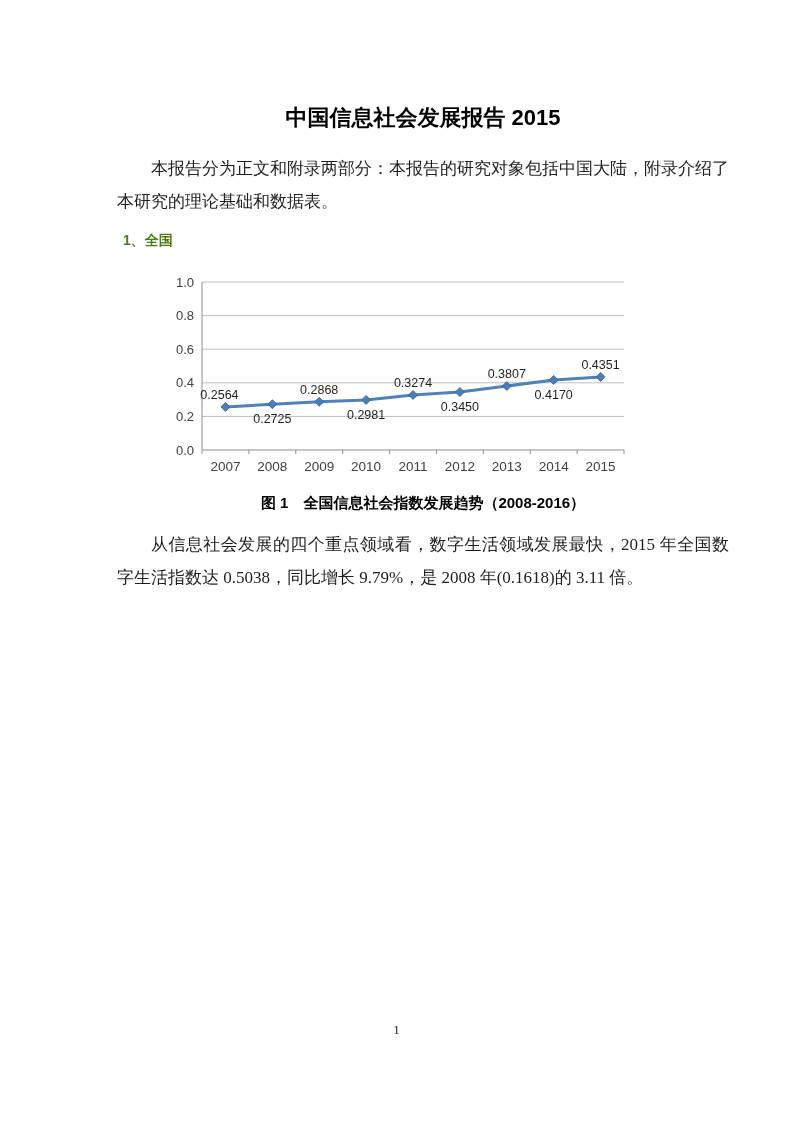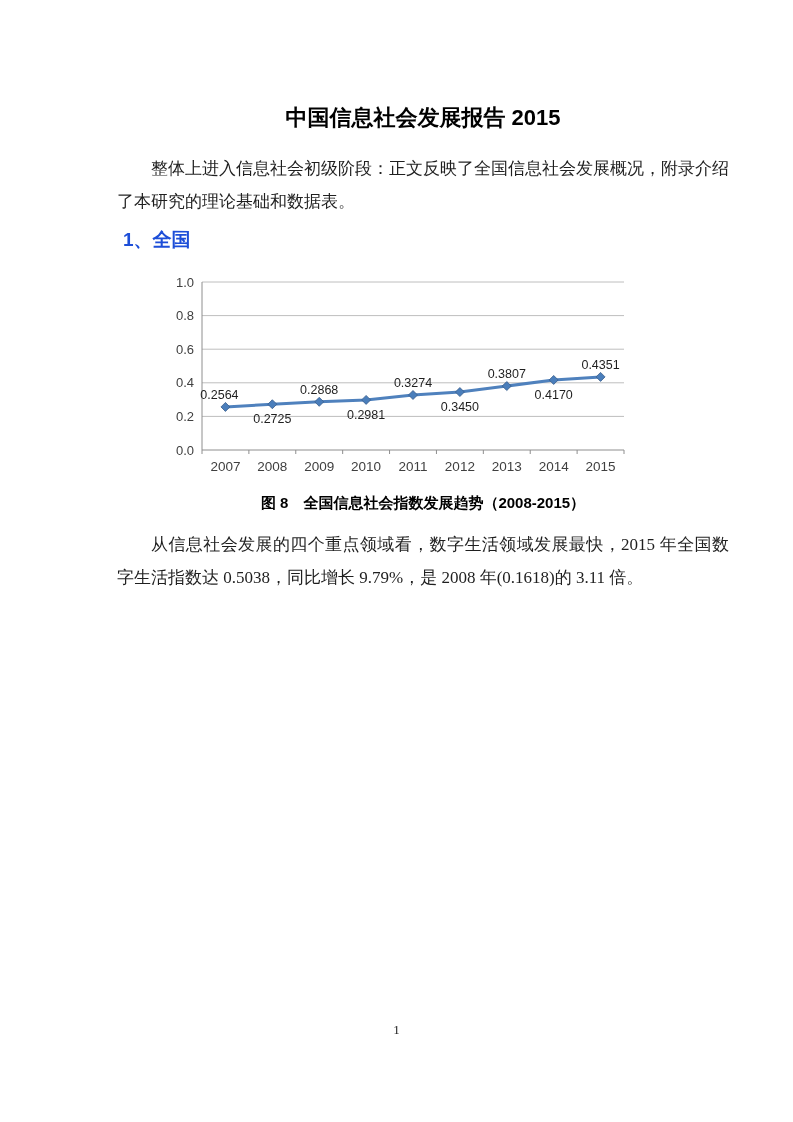--- a/index.html
+++ b/index.html
@@ -39,24 +39,24 @@
     margin: 8px 0 0 43px;
     font-family: "Liberation Sans", "DejaVu Sans", sans-serif;
     font-size: 21px;
     line-height: 30px;
     font-weight: bold;
     color: #000000;
   }
   .heading-2 {
     margin: 8px 0 16px 6px;
     font-family: "Liberation Sans", "DejaVu Sans", sans-serif;
-    font-size: 19px;
+    font-size: 14px;
     line-height: 28px;
     font-weight: bold;
-    color: #1d4ed8;
+    color: #4d7c0f;
   }
   .chart-wrap {
     margin: 8px 0 0 40px;
     width: 495px;
     height: 210px;
   }
   #chart-svg text {
     font-family: "Liberation Sans", "DejaVu Sans", sans-serif;
   }
   .figure-caption {
@@ -82,21 +82,21 @@
   }
 </style>
 </head>
 <body>
 
 <div class="page">
 
   <h1 class="doc-title">中国信息社会发展报告 2015</h1>
 
 
-  <p class="para">整体上进入信息社会初级阶段：正文反映了全国信息社会发展概况，附录介绍了本研究的理论基础和数据表。</p>
+  <p class="para">本报告分为正文和附录两部分：本报告的研究对象包括中国大陆，附录介绍了本研究的理论基础和数据表。</p>
 
 
 
   <h3 class="heading-2">1、全国</h3>
 
 
   <div class="chart-wrap">
     <svg id="chart-svg" viewBox="0 0 495 210" width="495" height="210">
         <line x1="45" y1="180" x2="467" y2="180" stroke="#8E8E8E" stroke-width="1"></line>
         <text x="37" y="184.5" text-anchor="end" fill="#404040" font-size="13">0.0</text>
@@ -145,19 +145,19 @@
         <text x="162.22222222222223" y="123.8176" text-anchor="middle" fill="#1F1F1F" font-size="12.5">0.2868</text>
         <text x="209.1111111111111" y="148.9192" text-anchor="middle" fill="#1F1F1F" font-size="12.5">0.2981</text>
         <text x="256" y="116.9968" text-anchor="middle" fill="#1F1F1F" font-size="12.5">0.3274</text>
         <text x="302.88888888888886" y="141.04000000000002" text-anchor="middle" fill="#1F1F1F" font-size="12.5">0.3450</text>
         <text x="349.77777777777777" y="108.0424" text-anchor="middle" fill="#1F1F1F" font-size="12.5">0.3807</text>
         <text x="396.66666666666663" y="128.94400000000002" text-anchor="middle" fill="#1F1F1F" font-size="12.5">0.4170</text>
         <text x="443.55555555555554" y="98.9032" text-anchor="middle" fill="#1F1F1F" font-size="12.5">0.4351</text>
       </svg>
   </div>
 
-  <div class="figure-caption">图 8　全国信息社会指数发展趋势（2008-2015）</div>
+  <div class="figure-caption">图 1　全国信息社会指数发展趋势（2008-2016）</div>
 
   <p class="para para-last">从信息社会发展的四个重点领域看，数字生活领域发展最快，2015 年全国数字生活指数达 0.5038，同比增长 9.79%，是 2008 年(0.1618)的 3.11 倍。</p>
 
   <div class="page-number">1</div>
 
 </div>
 
 </body></html>

